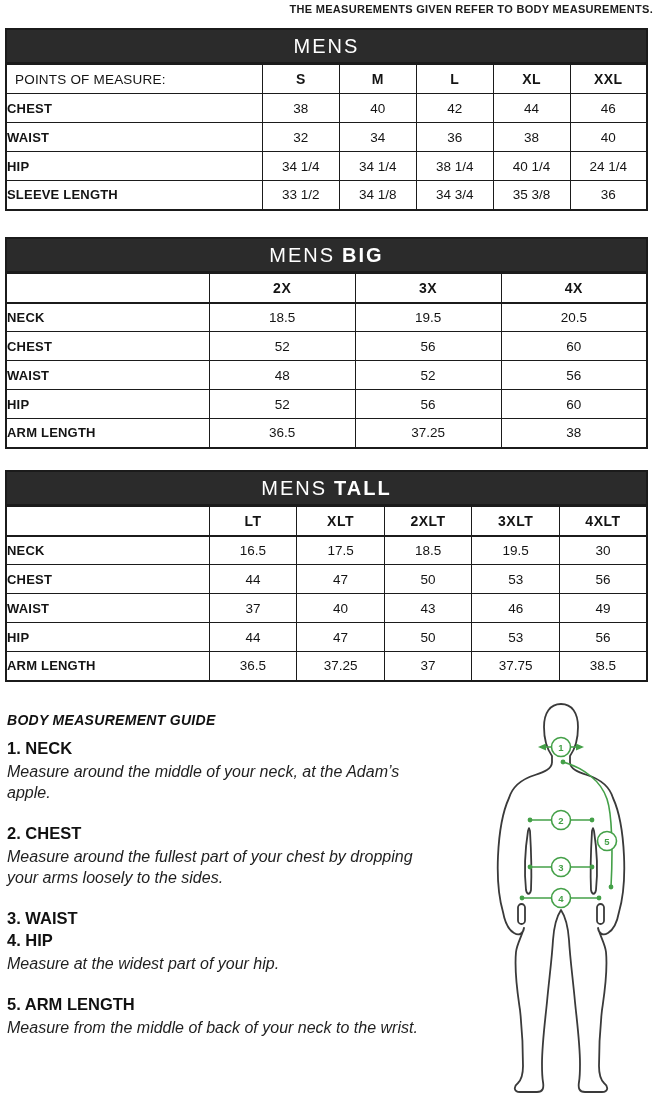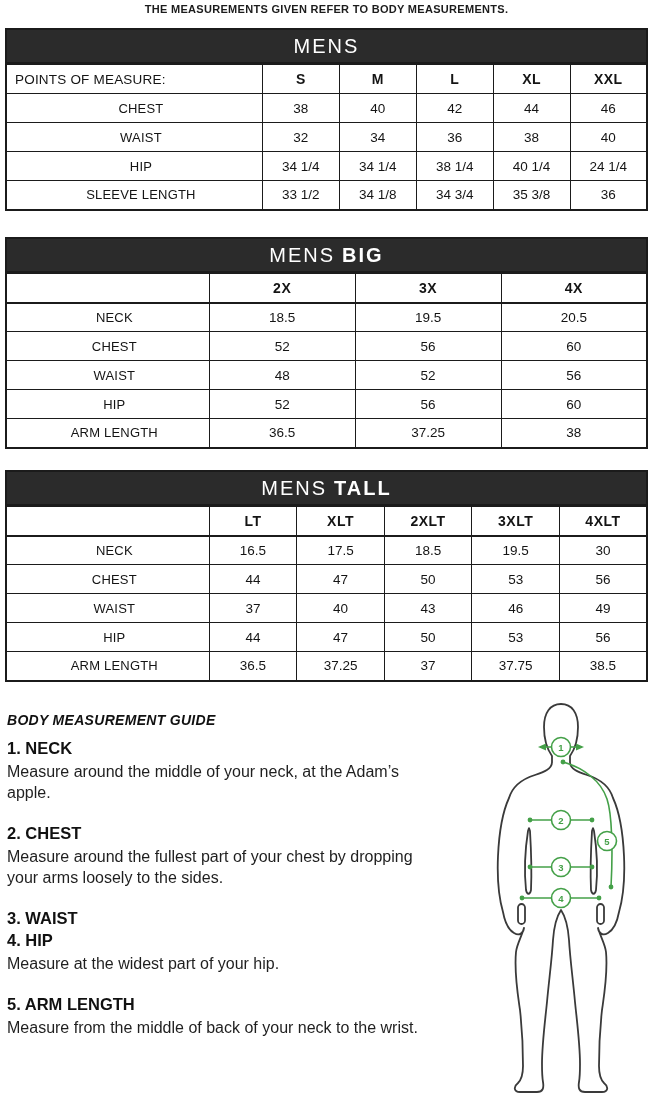--- a/index.html
+++ b/index.html
@@ -2,21 +2,21 @@
 <html><head>
 <meta charset="utf-8">
 <style>
   html,body{margin:0;padding:0;background:#fff;}
   #canvas{
     position:relative;width:653px;height:1099px;background:#fff;overflow:hidden;
     font-family:"Liberation Sans", sans-serif;color:#111;
   }
   
   .caption{
-    position:absolute;top:3px;left:0;width:653px;text-align:center;
+    position:absolute;top:3px;left:0;width:653px;text-align:right;
     font-size:11px;font-weight:700;letter-spacing:.3px;color:#1c1c1c;
   }
   
   .table-block{position:absolute;left:5px;width:643px;}
   #block-0{top:28px;}
   #block-1{top:237px;}
   #block-2{top:470px;}
   .tbar{
     box-sizing:border-box;height:36px;background:#2b2b2b;border:2px solid #1b1b1b;
     color:#fff;text-align:center;line-height:32px;font-size:20px;letter-spacing:2px;
@@ -28,27 +28,27 @@
     width:100%;border-collapse:collapse;table-layout:fixed;
     border:2px solid #1b1b1b;border-top:none;background:#fff;
   }
   .size-table th,.size-table td{
     box-sizing:border-box;border:1.4px solid #1b1b1b;height:29px;padding:0 6px;
     text-align:center;font-size:13.5px;color:#141414;overflow:hidden;white-space:nowrap;
   }
   .size-table thead th{font-weight:700;font-size:14px;letter-spacing:.5px;border-bottom-width:2.6px;}
   #table-0 thead th{border-bottom-width:1.6px;}
   .size-table th.corner{text-align:left;padding-left:8px;font-weight:500;font-size:13.5px;letter-spacing:.2px;}
-  .size-table td.rowlabel{text-align:center;padding-left:19px;font-weight:400;font-size:13px;letter-spacing:.2px;}
+  .size-table td.rowlabel{text-align:left;padding-left:0;font-weight:700;font-size:13px;letter-spacing:.2px;}
   .size-table tbody td{font-weight:500;}
   
   .guide{position:absolute;left:7px;top:712px;width:422px;}
   .guide-title{font-size:14px;font-weight:800;letter-spacing:.3px;margin:0 0 11px 0;color:#111;font-style:italic;}
   .g-head{font-size:16.5px;font-weight:800;margin:0 0 3px 0;color:#111;}
-  .g-text{font-size:16px;line-height:21px;margin:0 0 21px 0;color:#1f1f1f;}
+  .g-text{font-size:16px;line-height:21px;margin:0 0 21px 0;color:#1f1f1f;font-style:italic;}
   
   .figure{position:absolute;left:468px;top:698px;width:185px;height:401px;}
 </style>
 </head>
 <body>
 
 <div id="canvas">
 
   <div class="caption">THE MEASUREMENTS GIVEN REFER TO BODY MEASUREMENTS.</div>
 

